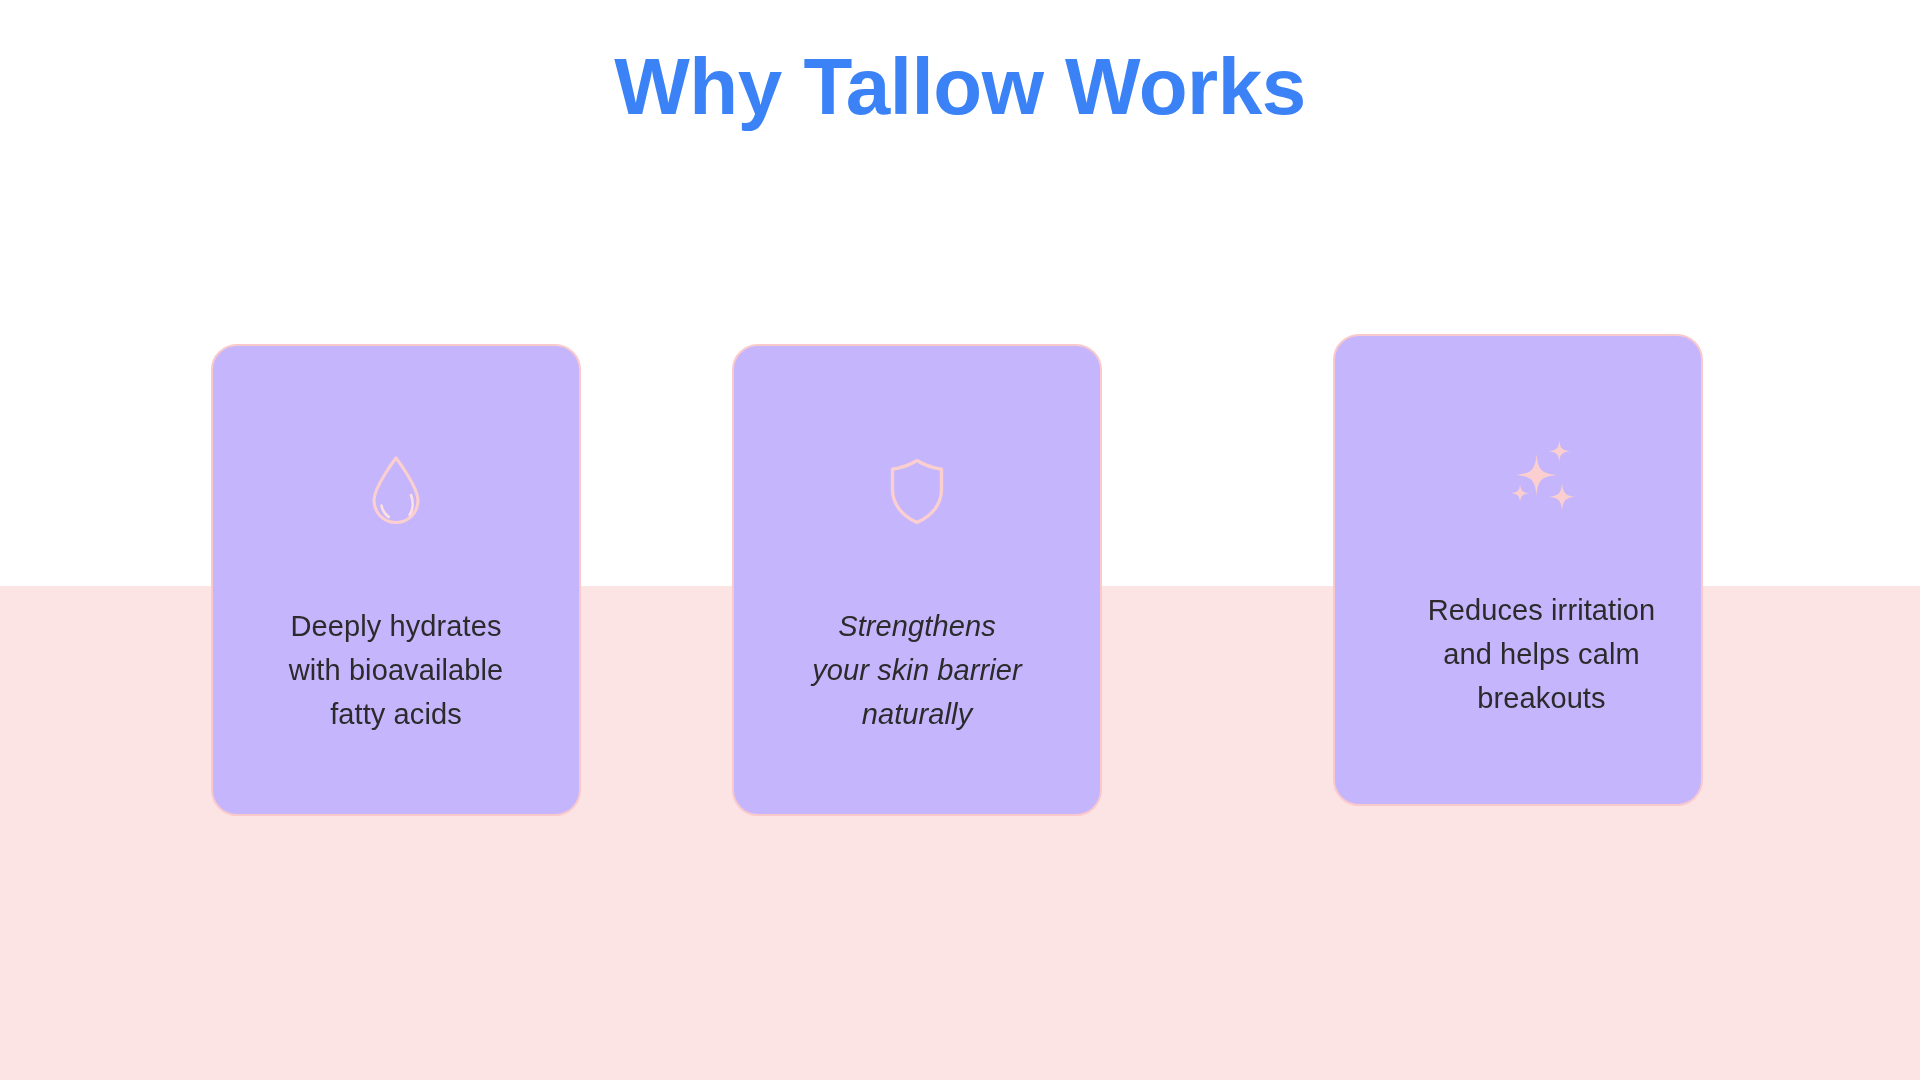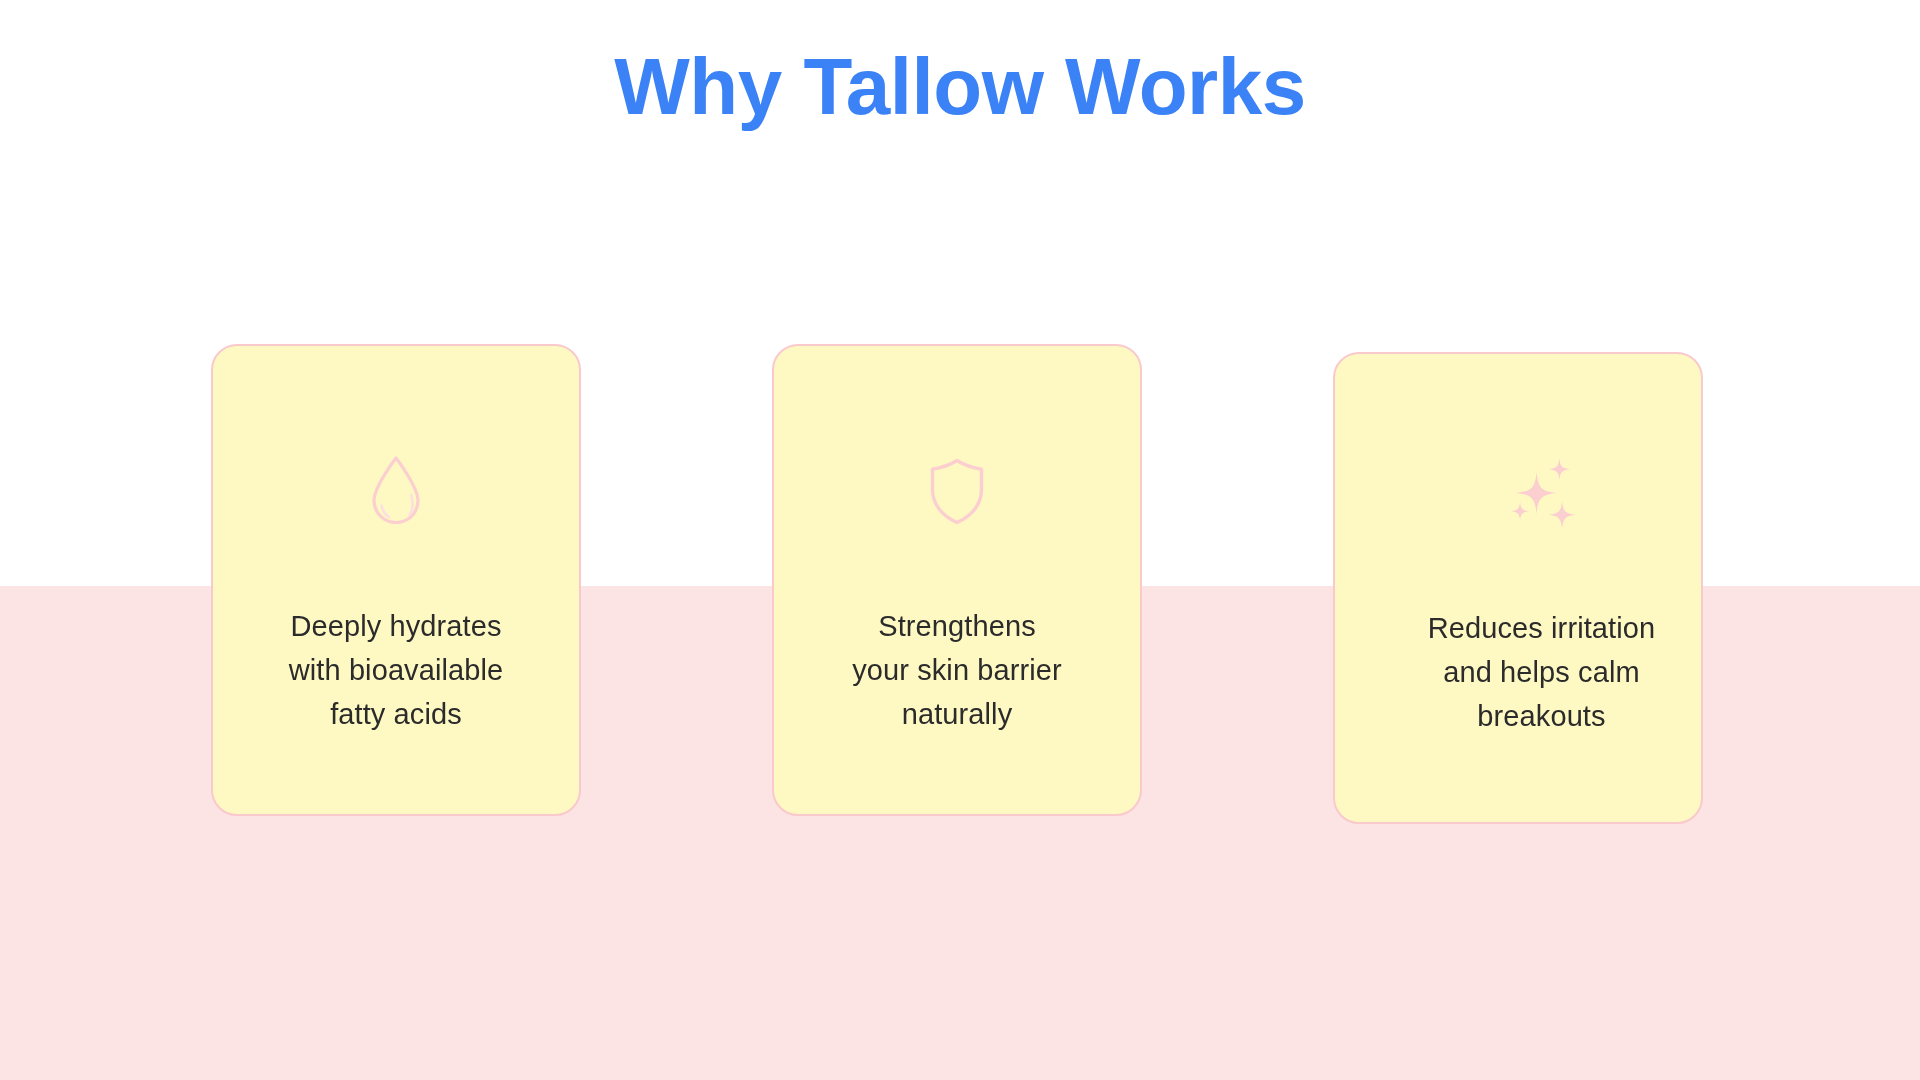--- a/index.html
+++ b/index.html
@@ -61,31 +61,31 @@
     left: 0;
     top: 0;
     width: 1920px;
     height: 1080px;
   }
 
   .card {
     position: absolute;
     width: 370px;
     height: 472px;
-    background: #fef9c3;
+    background: #c4b5fd;
     border: 2px solid #FAC9CC;
     border-radius: 26px;
     display: flex;
     flex-direction: column;
     align-items: center;
   }
 
   .card-1 { left: 211px; top: 344px; }
-  .card-2 { left: 772px; top: 344px; }
-  .card-3 { left: 1333px; top: 352px; padding-left: 47px; }
+  .card-2 { left: 732px; top: 344px; font-style: italic; }
+  .card-3 { left: 1333px; top: 334px; padding-left: 47px; }
 
   .card-icon {
     margin-top: 102px;
     width: 84px;
     height: 84px;
     display: flex;
     align-items: center;
     justify-content: center;
   }
 

